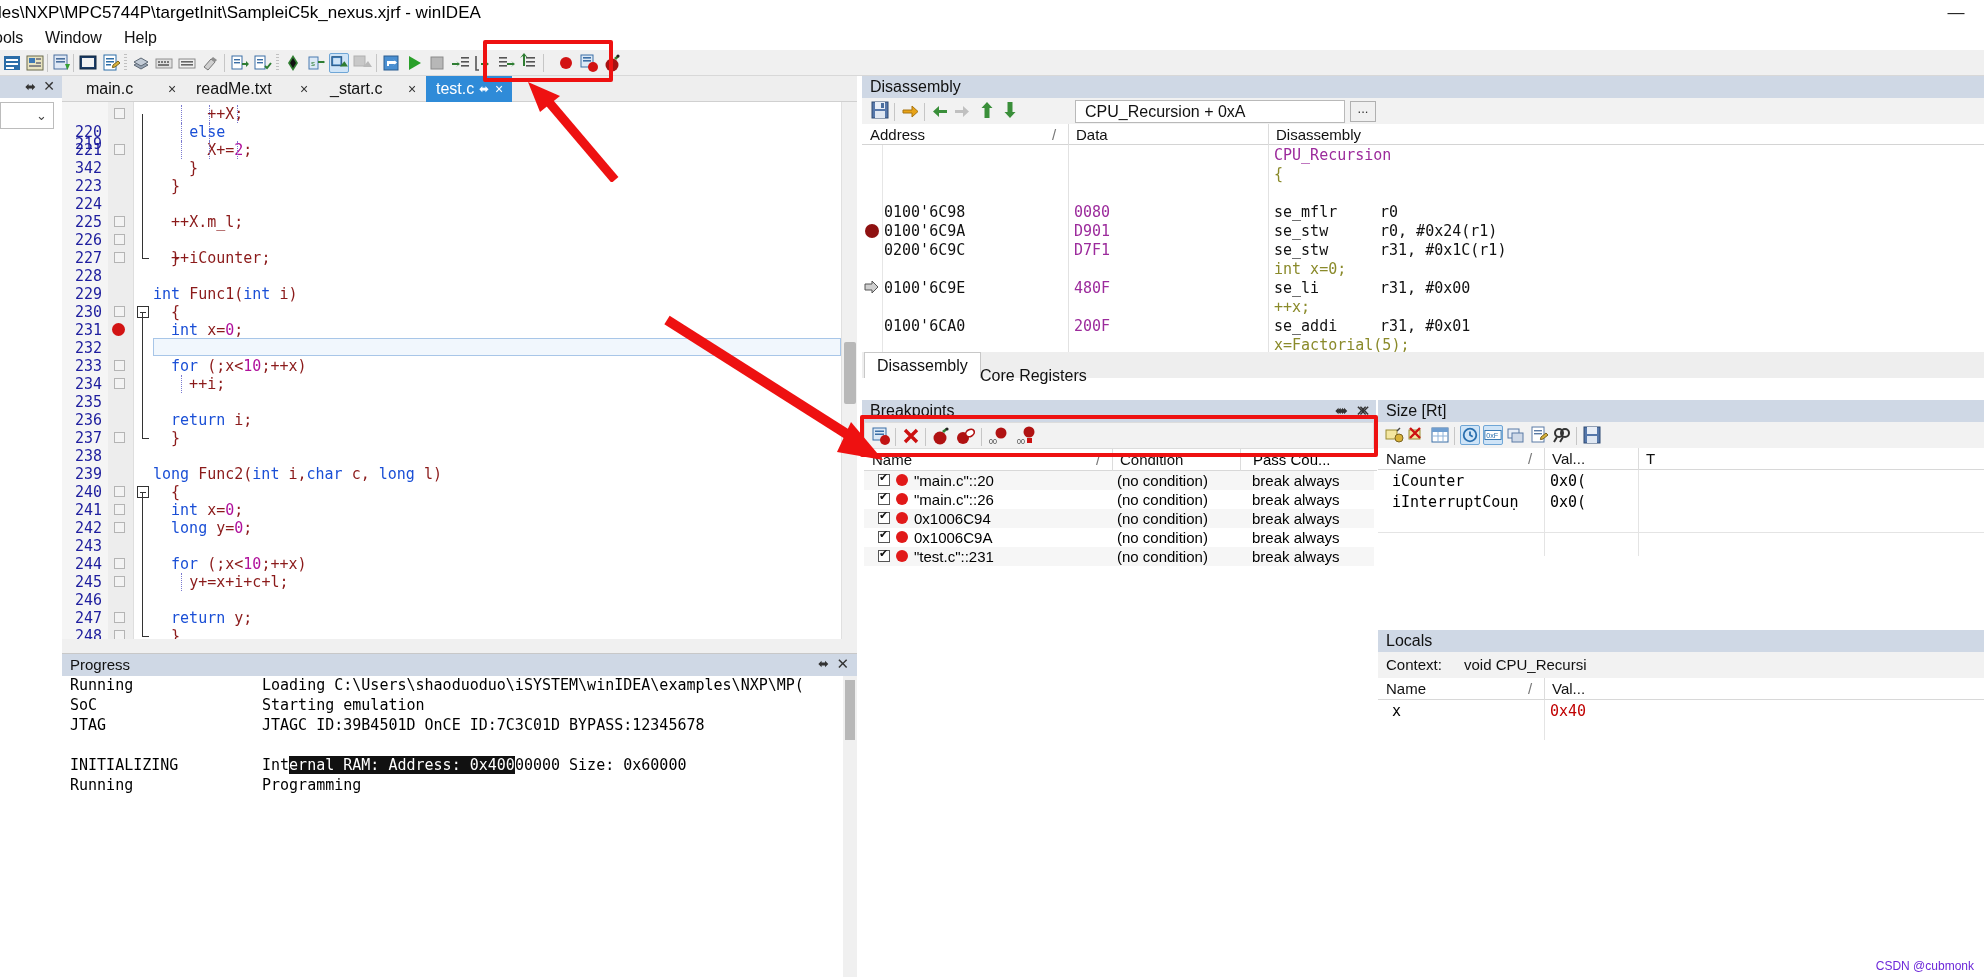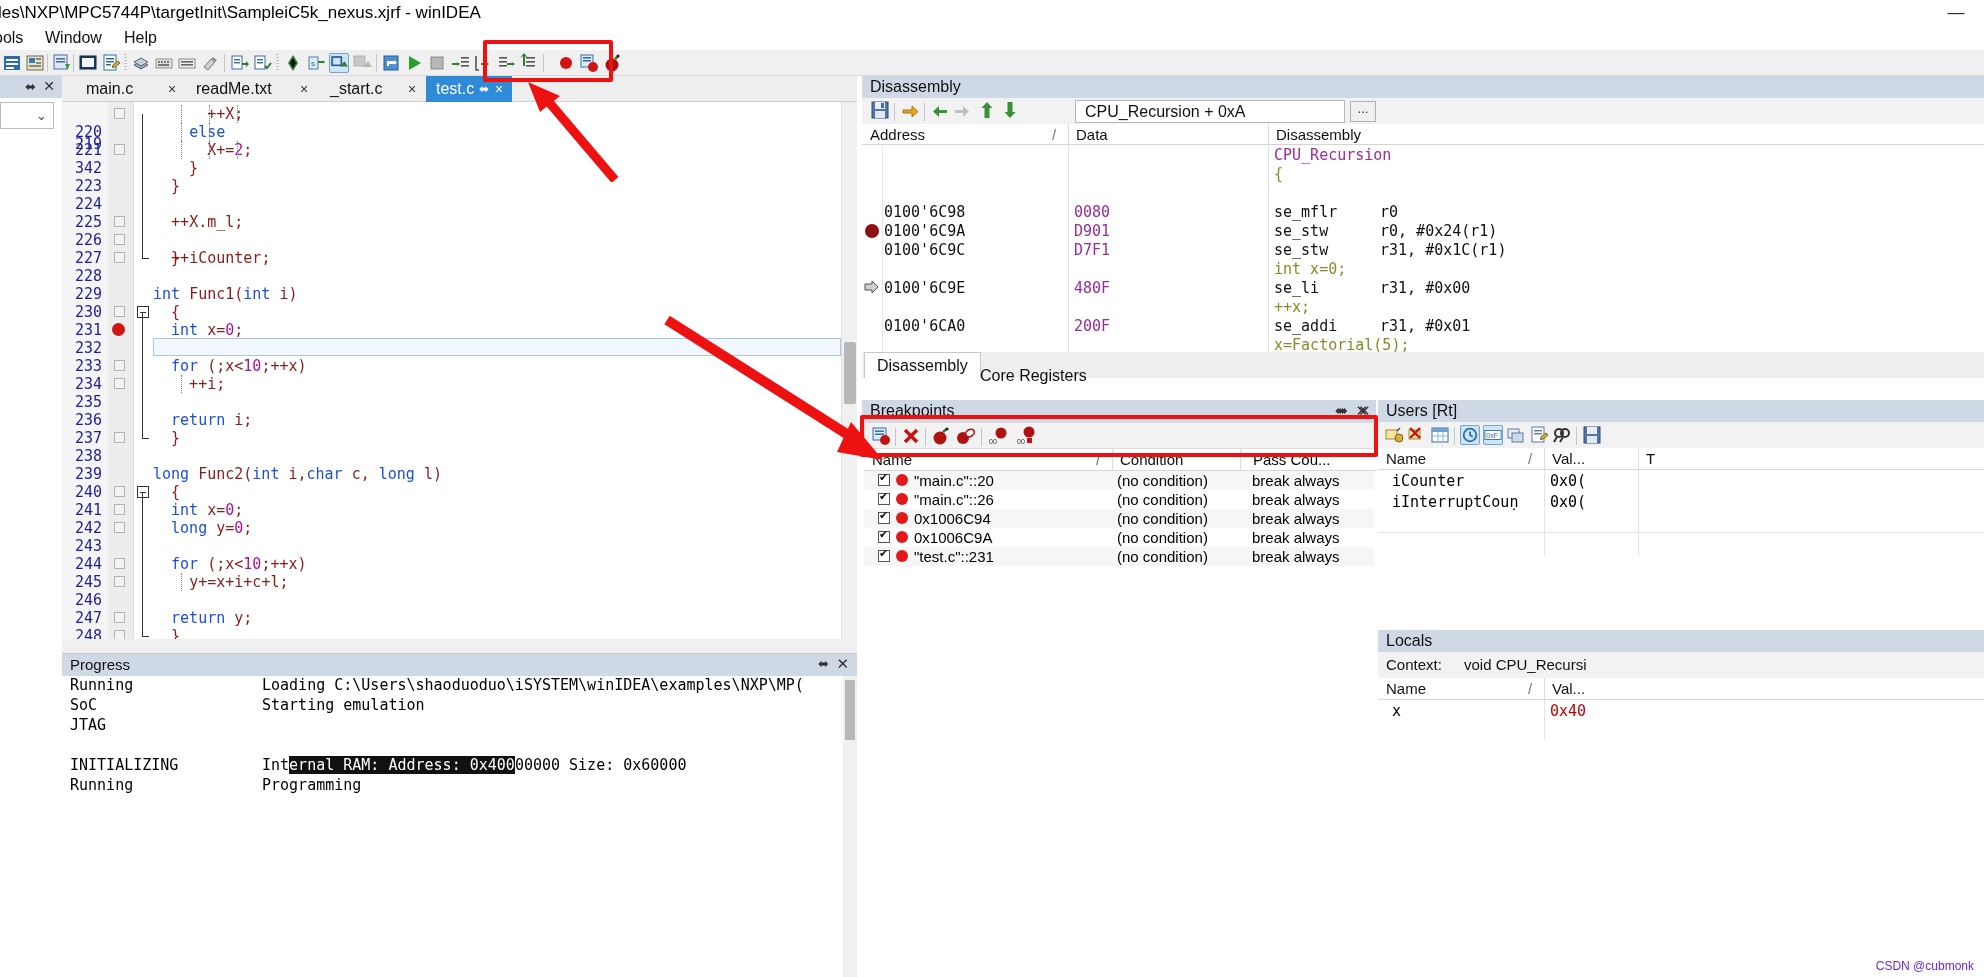--- a/index.html
+++ b/index.html
@@ -679,20 +679,21 @@
         <div class="pg-row" style="top: 0px;">
           <span class="pg-k">Running</span>
           <span class="pg-v">Loading C:\Users\shaoduoduo\iSYSTEM\winIDEA\examples\NXP\MP(</span>
         </div>
         <div class="pg-row" style="top: 20px;">
           <span class="pg-k">SoC</span>
           <span class="pg-v">Starting emulation</span>
         </div>
         <div class="pg-row" style="top: 40px;">
           <span class="pg-k">JTAG</span>
+          <span class="pg-v">JTAGC ID:39B4501D OnCE ID:7C3C01D BYPASS:12345678</span>
         </div>
         <div class="pg-row" style="top: 80px;">
           <span class="pg-k">INITIALIZING</span>
           <span class="pg-v">Int<span class="pg-hl">ernal RAM: Address: 0x400</span>00000 Size: 0x60000</span>
         </div>
         <div class="pg-row" style="top: 100px;">
           <span class="pg-k">Running</span>
           <span class="pg-v">Programming</span>
         </div>
       </div>
@@ -771,21 +772,21 @@
           <span class="da-o">r0</span>
         </div>
         <div class="da-row" style="top: 76px;">
           <span class="da-bp"></span>
           <span class="da-a">0100'6C9A</span>
           <span class="da-d">D901</span>
           <span class="da-m">se_stw</span>
           <span class="da-o">r0, #0x24(r1)</span>
         </div>
         <div class="da-row" style="top: 95px;">
-          <span class="da-a">0100'6C9C</span>
+          <span class="da-a">0200'6C9C</span>
           <span class="da-d">D7F1</span>
           <span class="da-m">se_stw</span>
           <span class="da-o">r31, #0x1C(r1)</span>
         </div>
         <div class="da-row" style="top: 114px;">
           <span class="da-src">int x=0;</span>
         </div>
         <div class="da-row" style="top: 133px;">
           <span style="position: absolute; left: 2px; top: 2px; width: 16px; height: 15px;"><svg viewBox="0 0 16 15" width="16" height="15">
               <path d="M1 4 h7 V1 l6 6 -6 6 V10 H1z" fill="#cfcfcf" stroke="#555"></path>
@@ -918,21 +919,21 @@
   <div style="position:absolute; left:1245px; top:449px; width:132px; height:22px; background:#fff; border-bottom:1px solid #d8d8d8;">
     <span style="position:absolute; left:8px; top:2px; font-size:15px;">Pass Cou...</span>
   </div>
   <div style="position:absolute; left:1240px; top:449px; width:1px; height:22px; background:#dcdcdc;"></div>
 
   <div style="position:absolute; left:1335px; top:403px; font-size:13px; color:#333;">⬌</div>
   <div style="position:absolute; left:1358px; top:402px; font-size:15px; color:#333;">✕</div>
 
   <div class="watch">
     <div class="panel-cap" style="width:606px">
-      <span class="t">Users [Rt]</span>
+      <span class="t">Size [Rt]</span>
     </div>
     <div class="wt-toolbar">
       <div class="tb-btn" style="left:6px; top:3px;">
         <svg class="ic" viewBox="0 0 20 20">
             <rect x="2" y="5" width="11" height="9" fill="#f3e6a0" stroke="#9a8b33"></rect>
             <circle cx="15" cy="13" r="4" fill="#d8b23a" stroke="#7a6420"></circle>
             <path d="M13 6 l3 -3" stroke="#444" stroke-width="1.5"></path>
           </svg>
       </div>
       <div class="tb-btn" style="left:29px; top:3px;">

